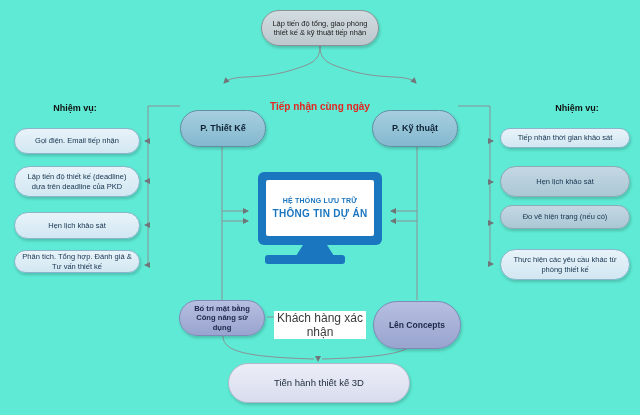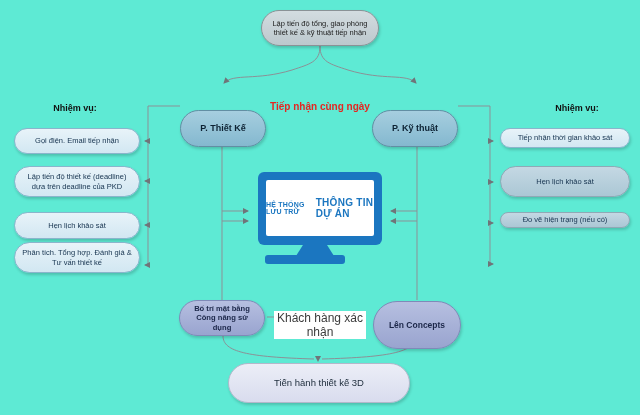--- a/index.html
+++ b/index.html
@@ -38,45 +38,45 @@
   .task{
     font-size:7.5px;color:#15324e;padding:0 5px;
     border:1px solid #8ab5cc;background:linear-gradient(#e8f3f9,#d2e7f2);
   }
   .task.lt{left:14px;width:126px;}
   .task.rt{left:500px;width:130px;}
   .task.med{background:linear-gradient(#c4d8e3,#abc7d5);border:1px solid #8fa9b6;}
   .lt1{top:128px;height:26px;}
   .lt2{top:166px;height:31px;}
   .lt3{top:212px;height:27px;}
-  .lt4{top:242px;height:31px;}
+  .lt4{top:250px;height:23px;}
   .rt1{top:128px;height:20px;}
   .rt2{top:166px;height:31px;}
-  .rt3{top:212px;height:16px;}
+  .rt3{top:205px;height:24px;}
   .rt4{top:249px;height:31px;}
   .lavender{
     background:linear-gradient(#b6bfe0,#99a4cf);border:1px solid #7f8ab8;
     color:#1c2749;font-weight:bold;font-size:7.6px;padding:12px 6px;
   }
   .layout-pill{left:179px;top:300px;width:86px;height:36px;}
   .concepts-pill{left:373px;top:301px;width:88px;height:48px;font-size:8.5px;}
   .confirm-label{
     position:absolute;left:274px;top:311px;width:92px;text-align:center;
     font-size:12px;color:#3c3c3c;background:#ffffff;
   }
   .final-pill{
     left:228px;top:363px;width:182px;height:40px;
     background:linear-gradient(#eceef7,#d9dcee);border:1px solid #b3b8cb;
     font-size:9.5px;color:#1d2b3a;
   }
   
   .mon-frame{position:absolute;left:258px;top:172px;width:124px;height:73px;background:#1b76c0;border-radius:6px;}
   .mon-screen{
     position:absolute;left:266px;top:180px;width:108px;height:56px;background:#ffffff;border-radius:2px;
-    display:flex;align-items:center;justify-content:center;gap:4px;
+    display:flex;flex-direction:column;align-items:center;justify-content:center;gap:4px;
   }
   .mon-line1{font-size:7px;font-weight:bold;color:#1b76c0;letter-spacing:.2px;}
   .mon-line2{font-size:10px;font-weight:bold;color:#1b76c0;letter-spacing:.3px;}
   .mon-neck{
     position:absolute;left:296px;top:244px;width:38px;height:12px;background:#1b76c0;
     clip-path:polygon(20% 0,80% 0,100% 100%,0 100%);
   }
   .mon-base{position:absolute;left:265px;top:255px;width:80px;height:9px;background:#1b76c0;border-radius:3px;}
 </style>
 </head>
@@ -155,20 +155,23 @@
 
   <div class="pill task rt rt1">
     <span>Tiếp nhận thời gian khảo sát</span>
   </div>
   <div class="pill task rt rt2 med">
     <span>Hẹn lịch khảo sát</span>
   </div>
   <div class="pill task rt rt3 med">
     <span>Đo vẽ hiện trạng (nếu có)</span>
   </div>
+  <div class="pill task rt rt4">
+    <span>Thực hiện các yêu cầu khác từ phòng thiết kế</span>
+  </div>
 
   <div class="mon-frame"></div>
   <div class="mon-screen">
     <div class="mon-line1">HỆ THỐNG LƯU TRỮ</div>
     <div class="mon-line2">THÔNG TIN DỰ ÁN</div>
   </div>
   <div class="mon-neck"></div>
   <div class="mon-base"></div>
 
   <div class="pill lavender layout-pill">

